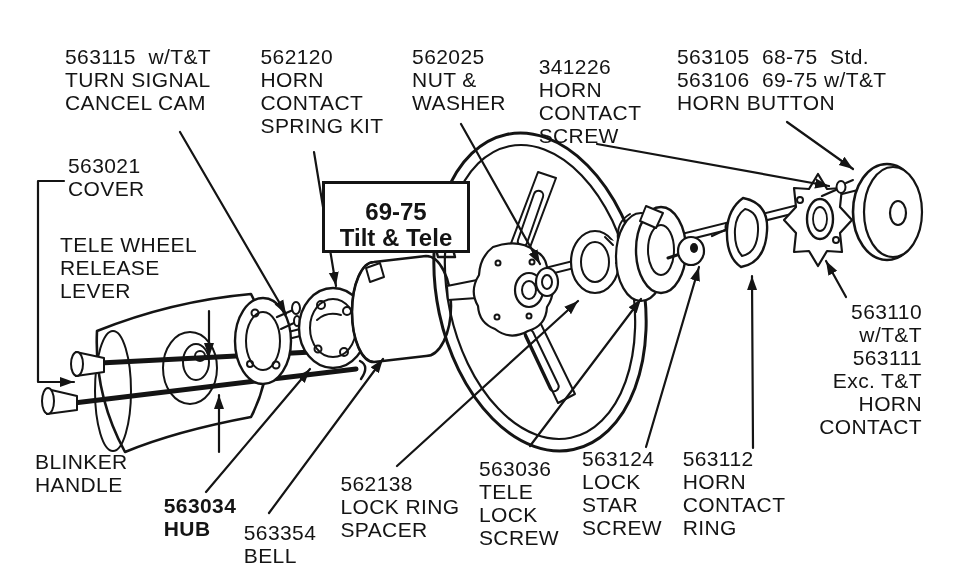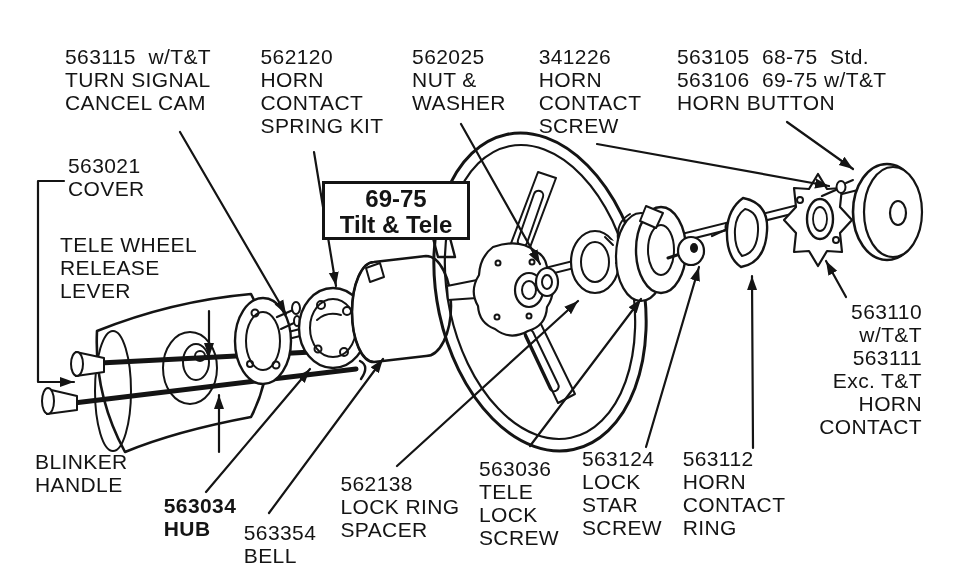--- a/index.html
+++ b/index.html
@@ -7,21 +7,21 @@
          font-family:"Liberation Sans",sans-serif;color:#141414;}
   #drawing{position:absolute;left:0;top:0;}
   #labels-layer{position:absolute;left:0;top:0;width:964px;height:583px;pointer-events:none;}
   .part-label{position:absolute;font-size:21px;line-height:23px;letter-spacing:0.4px;
               white-space:pre;color:#141414;}
   .part-label.center{transform:translateX(-50%);text-align:left;}
   .part-label.right{transform:translateX(-100%);text-align:right;}
   .part-label span{display:block;}
   #tilt-box{position:absolute;left:322px;top:181px;width:142px;height:51px;
             border:3.5px solid #141414;background:#fff;text-align:center;
-            font-weight:bold;font-size:24px;line-height:26px;padding-top:2px;}
+            font-weight:bold;font-size:24px;line-height:26px;padding-top:15px;}
   #tilt-box span{display:block;}
   svg *{vector-effect:none;}
 </style>
 </head>
 <body>
 
 <div id="stage">
 
   <svg id="drawing" width="964" height="583" viewBox="0 0 964 583" fill="none" stroke="#141414" stroke-width="2" stroke-linecap="round" stroke-linejoin="round">
     <defs>
@@ -184,21 +184,21 @@
 
   <div id="tilt-box">
     <span>69-75</span>
     <span>Tilt &amp; Tele</span>
   </div>
 
   <div id="labels-layer">
       <div class="part-label left" style="left: 45px; top: 45px; margin-left: 20px;"><span>563115  w/T&amp;T</span><span>TURN SIGNAL</span><span>CANCEL CAM</span></div>
       <div class="part-label center" style="left: 322px; top: 45px;"><span>562120</span><span>HORN</span><span>CONTACT</span><span>SPRING KIT</span></div>
       <div class="part-label center" style="left: 459px; top: 45px;"><span>562025</span><span>NUT &amp;</span><span>WASHER</span></div>
-      <div class="part-label center" style="left: 590px; top: 45px;"><span>341226</span><span>HORN</span><span>CONTACT</span><span>SCREW</span></div>
+      <div class="part-label center" style="left: 590px; top: 55px;"><span>341226</span><span>HORN</span><span>CONTACT</span><span>SCREW</span></div>
       <div class="part-label left" style="left: 677px; top: 45px;"><span>563105  68-75  Std.</span><span>563106  69-75 w/T&amp;T</span><span>HORN BUTTON</span></div>
       <div class="part-label left" style="left: 68px; top: 154px;"><span>563021</span><span>COVER</span></div>
       <div class="part-label left" style="left: 60px; top: 233px;"><span>TELE WHEEL</span><span>RELEASE</span><span>LEVER</span></div>
       <div class="part-label right" style="left: 922px; top: 300px;"><span>563110</span><span>w/T&amp;T</span><span>563111</span><span>Exc. T&amp;T</span><span>HORN</span><span>CONTACT</span></div>
       <div class="part-label left" style="left: 35px; top: 450px;"><span>BLINKER</span><span>HANDLE</span></div>
       <div class="part-label center" style="left: 200px; top: 494px; font-weight: bold;"><span>563034</span><span>HUB</span></div>
       <div class="part-label center" style="left: 280px; top: 521px;"><span>563354</span><span>BELL</span></div>
       <div class="part-label center" style="left: 400px; top: 472px;"><span>562138</span><span>LOCK RING</span><span>SPACER</span></div>
       <div class="part-label center" style="left: 519px; top: 457px;"><span>563036</span><span>TELE</span><span>LOCK</span><span>SCREW</span></div>
       <div class="part-label center" style="left: 622px; top: 447px;"><span>563124</span><span>LOCK</span><span>STAR</span><span>SCREW</span></div>

